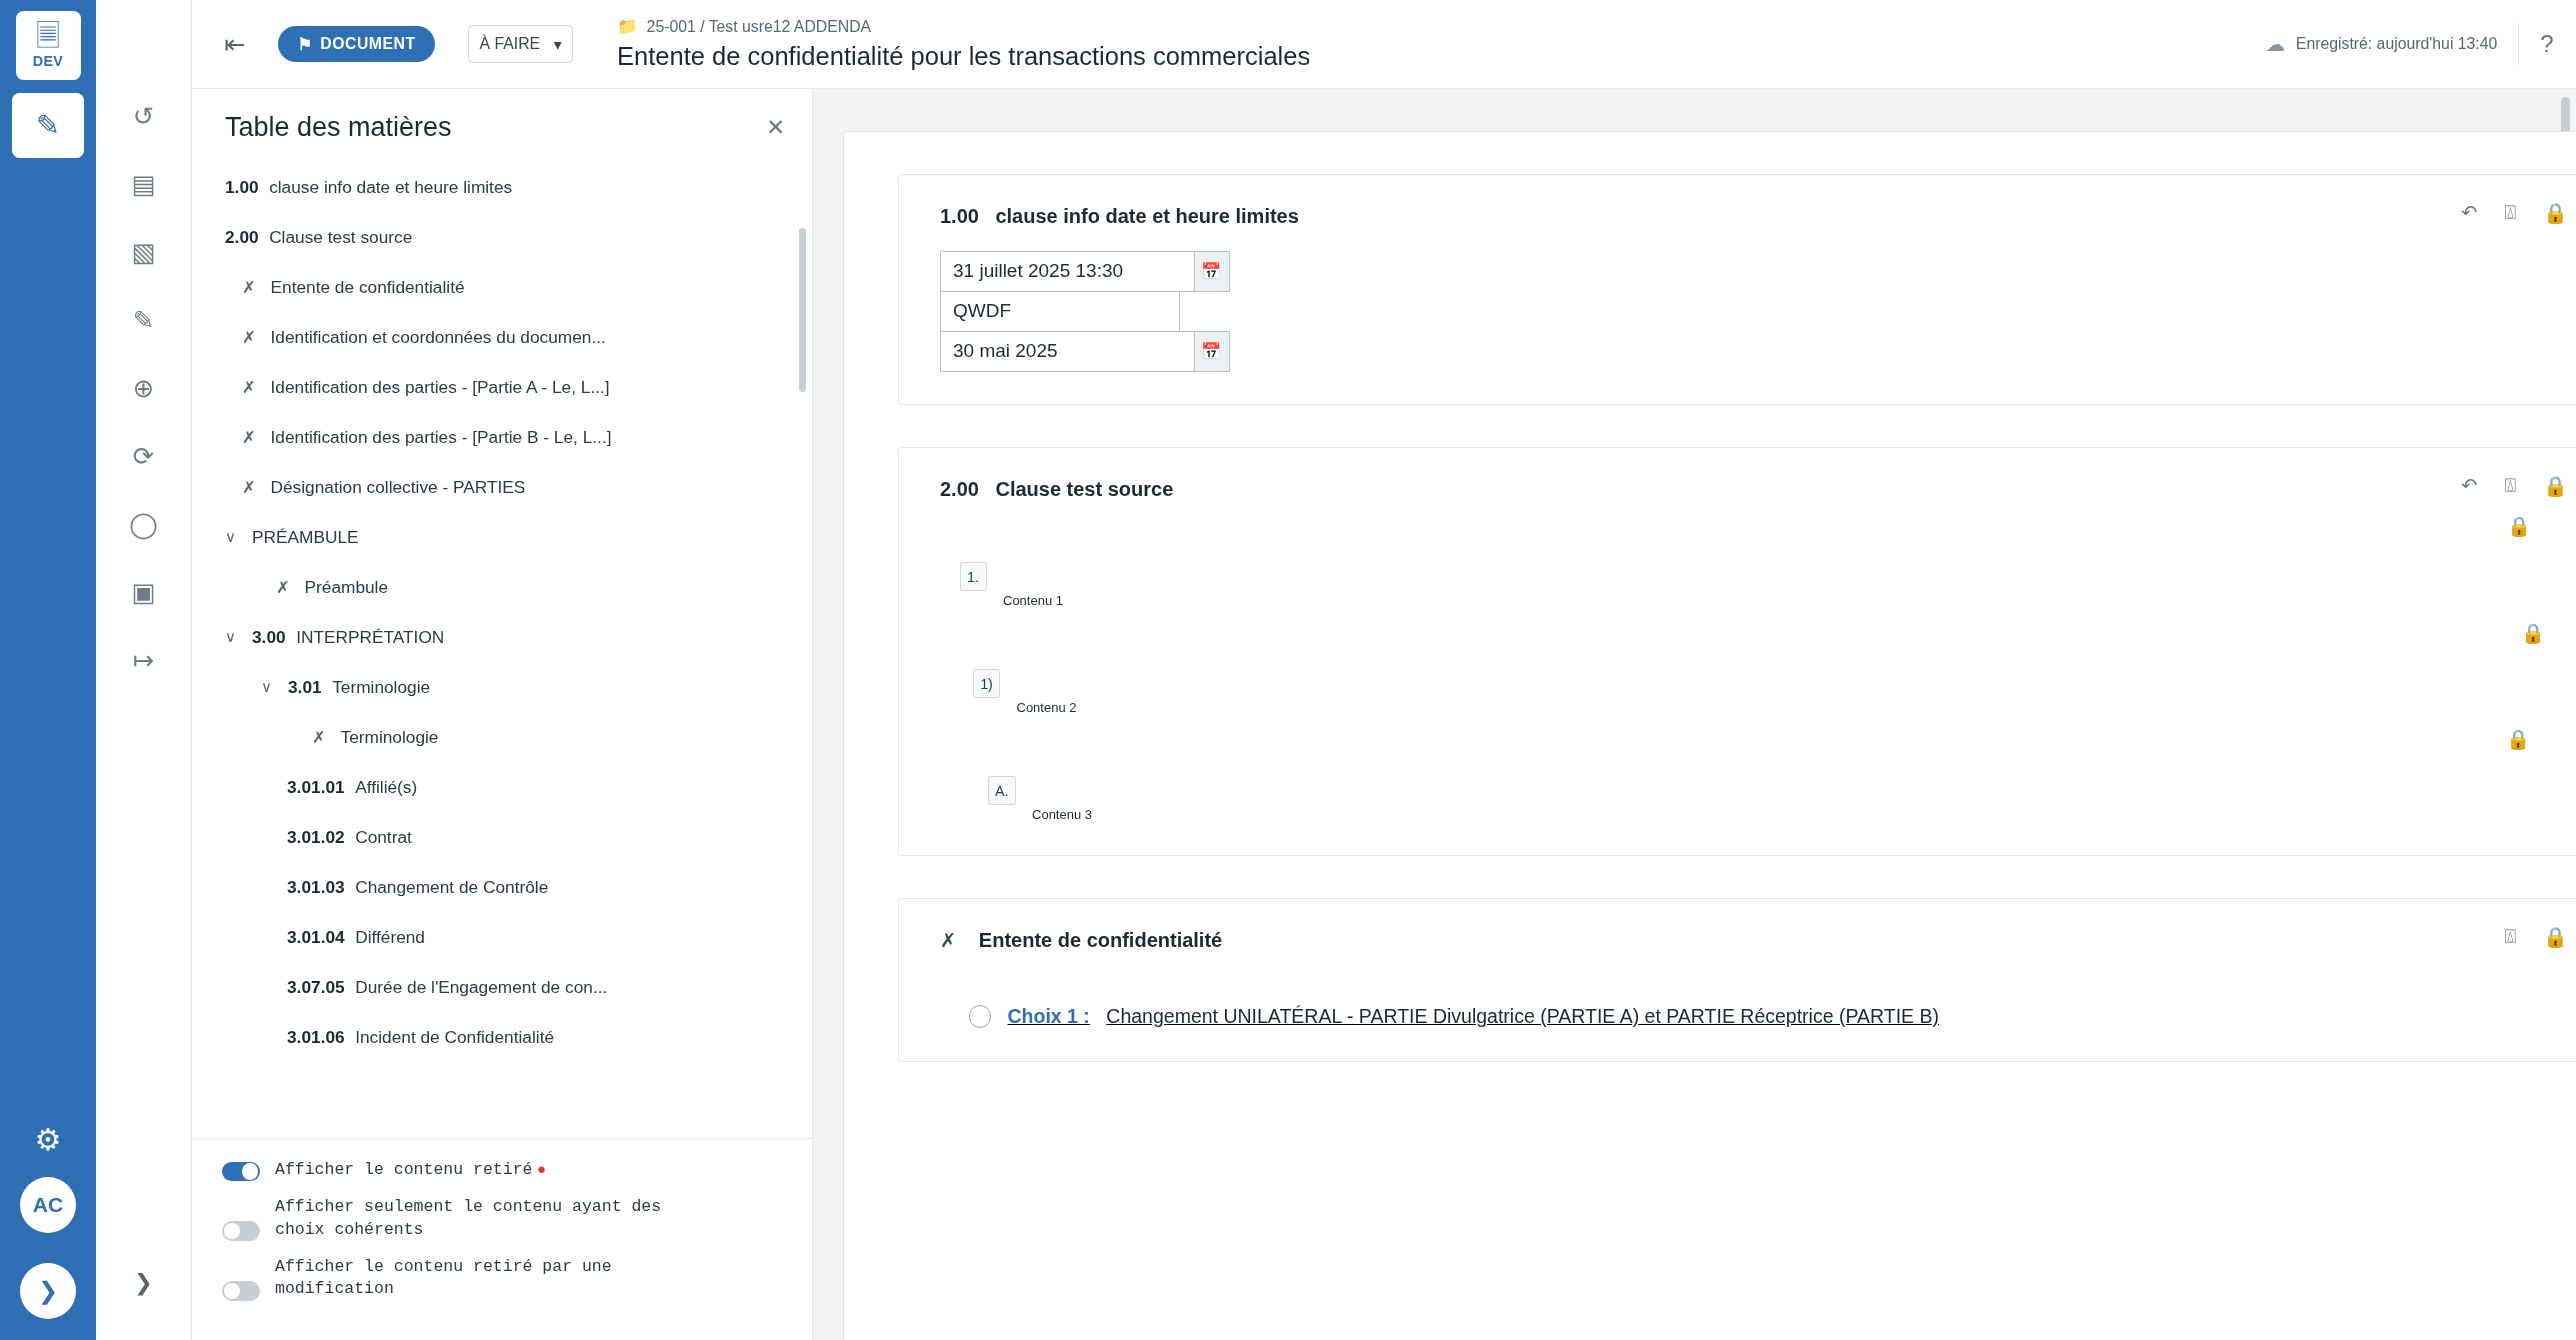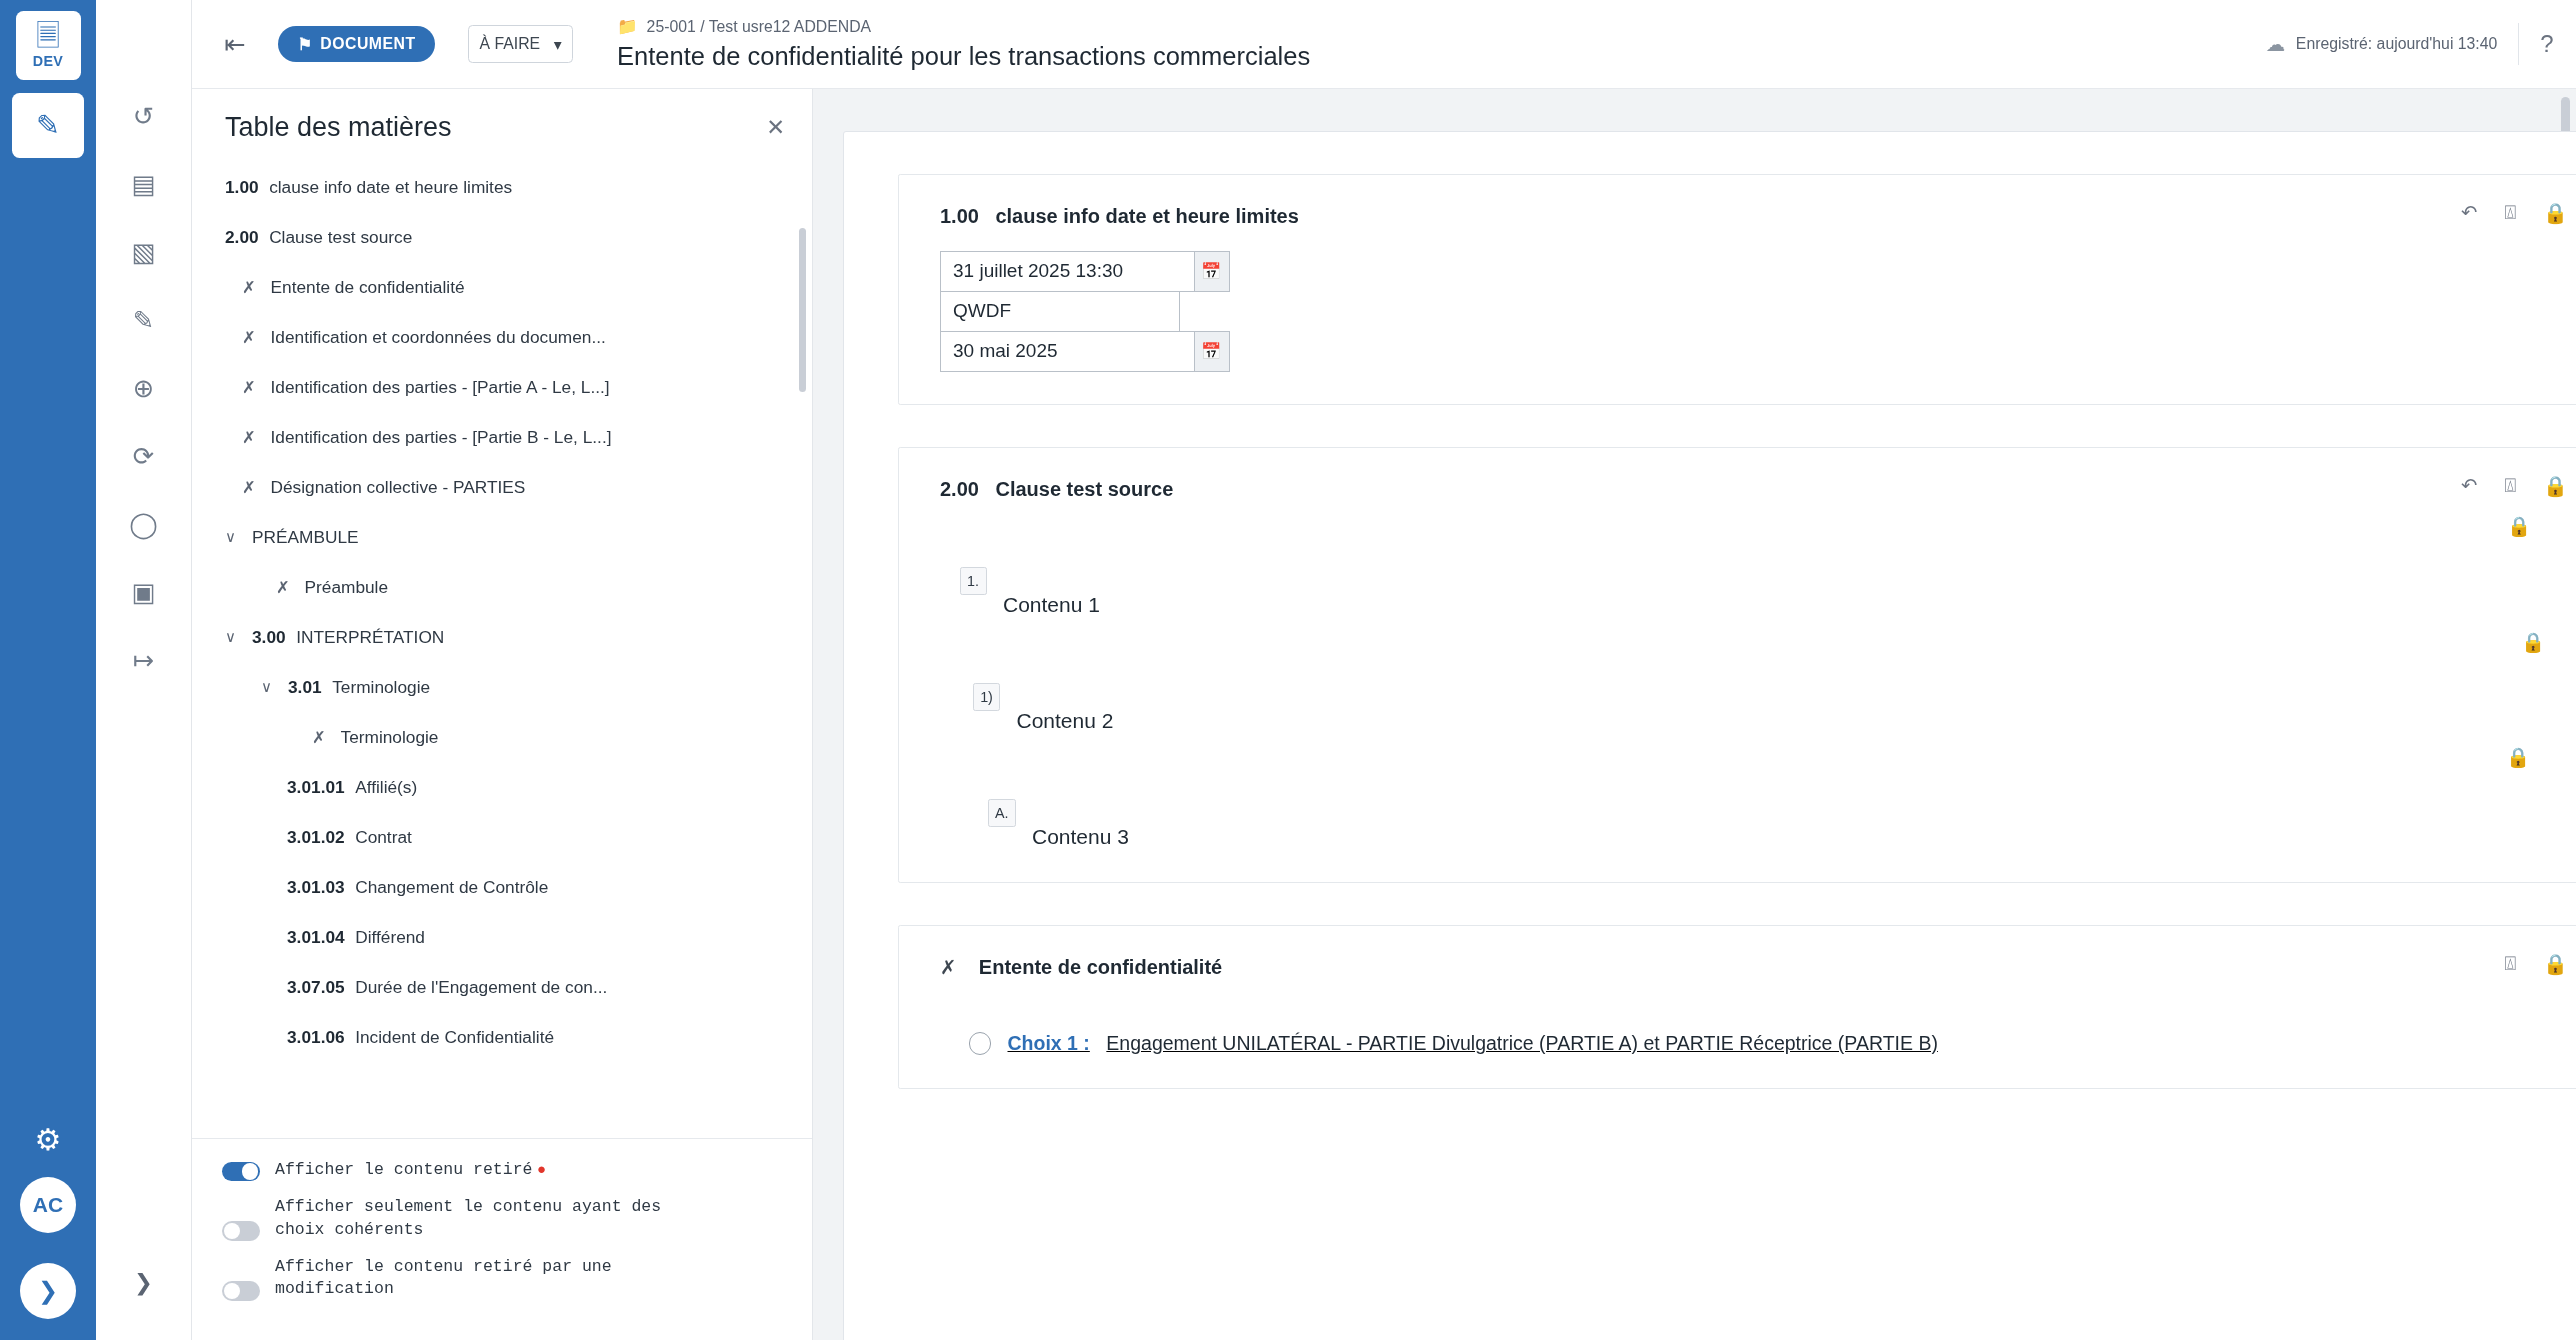--- a/index.html
+++ b/index.html
@@ -182,21 +182,21 @@
   .field.narrow { width: 240px; }
 
   .para { font-size: 19.5px; color:#1f2933; margin-top: 27px; }
 
   .content-item { display:flex; align-items:center; gap: 16.5px; margin-top: 44px; position:relative; }
   .marker {
     border: 0.8px solid #d3d8de; background:#f7f8fa; border-radius:2.3px;
     min-width: 27px; height: 28.5px; display:flex; align-items:center; justify-content:center;
     font-size: 14.3px; color:#2f3944; padding: 0 6px;
   }
-  .content-text { font-size: 21px; color:#1f2933;margin-top:48px; }
+  .content-text { font-size: 13px; color:#1f2933;margin-top:48px; }
   .item-lock { position:absolute; right: -4.5px; top: -31.5px; color:#e2362b; font-size: 19.5px; }
   .ci-1 { margin-left: 19.5px; } .ci-2 { margin-left: 33px; } .ci-3 { margin-left: 48px; }
 
   .choice-row { display:flex; align-items:center; gap: 16.5px; margin: 53px 0 0 28.5px; text-decoration: underline; }
   .radio {
     width: 22.5px; height: 22.5px; border-radius: 50%; border: 1.5px solid #9aa3ad; background:#fff;
     flex: 0 0 22.5px;
   }
   .choice-label { color:#2f6fb5; font-size: 19.5px; font-weight: bold; }
   .choice-text { font-size: 19.5px; color:#1f2933; }
@@ -450,21 +450,21 @@
               <span>⍍</span>
               <span class="lock">🔒</span>
             </div>
             <div class="clause-head">
               <span class="head-ic">✗</span>
               <span class="clause-name">Entente de confidentialité</span>
             </div>
             <div class="choice-row">
               <span class="radio"></span>
               <span class="choice-label">Choix 1 :</span>
-              <span class="choice-text">Engagement UNILATÉRAL - PARTIE Divulgatrice (PARTIE A) et PARTIE Réceptrice (PARTIE B)</span>
+              <span class="choice-text">Changement UNILATÉRAL - PARTIE Divulgatrice (PARTIE A) et PARTIE Réceptrice (PARTIE B)</span>
             </div>
           </div>
 
         </div>
       </div>
 
     </div>
   </div>
 </div>
 

